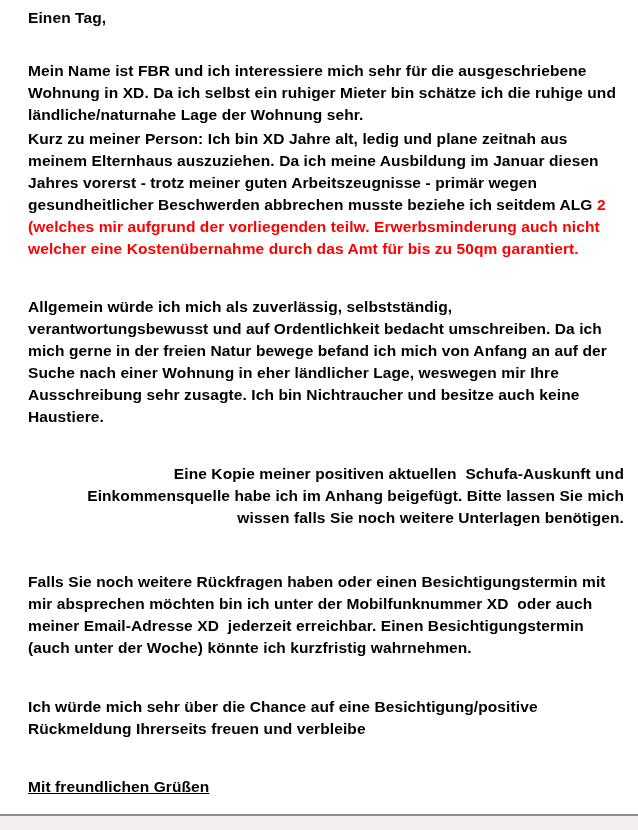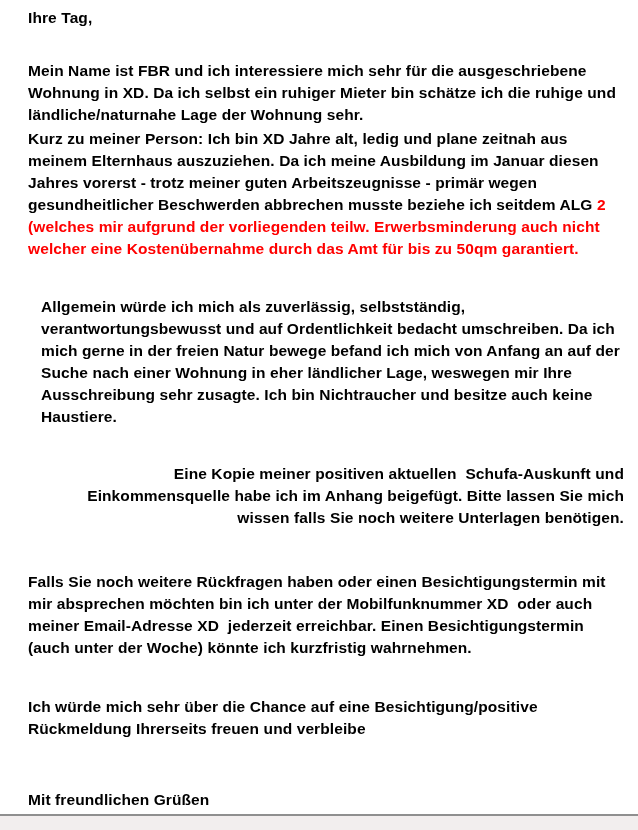--- a/index.html
+++ b/index.html
@@ -45,36 +45,36 @@
     background: var(--bar-bg, #f2eeee);
     border-top: 2px solid var(--bar-border, #8f8f8f);
   }
 </style>
 </head>
 <body>
 
 <div class="document">
   <div id="letter-body">
       <div class="paragraph" style="margin-top: 0px;">
-        <div class="line"><span class="seg-black">Ihre Tag,</span></div>
+        <div class="line"><span class="seg-black">Einen Tag,</span></div>
       </div>
       <div class="paragraph" style="margin-top: 31px;">
         <div class="line"><span class="seg-black">Mein Name ist FBR und ich interessiere mich sehr für die ausgeschriebene</span></div>
         <div class="line"><span class="seg-black">Wohnung in XD. Da ich selbst ein ruhiger Mieter bin schätze ich die ruhige und</span></div>
         <div class="line"><span class="seg-black">ländliche/naturnahe Lage der Wohnung sehr.</span></div>
       </div>
       <div class="paragraph" style="margin-top: 2px;">
         <div class="line"><span class="seg-black">Kurz zu meiner Person: Ich bin XD Jahre alt, ledig und plane zeitnah aus</span></div>
         <div class="line"><span class="seg-black">meinem Elternhaus auszuziehen. Da ich meine Ausbildung im Januar diesen</span></div>
         <div class="line"><span class="seg-black">Jahres vorerst - trotz meiner guten Arbeitszeugnisse - primär wegen</span></div>
         <div class="line"><span class="seg-black">gesundheitlicher Beschwerden abbrechen musste beziehe ich seitdem ALG </span><span class="seg-red">2</span></div>
         <div class="line"><span class="seg-red">(welches mir aufgrund der vorliegenden teilw. Erwerbsminderung auch nicht</span></div>
         <div class="line"><span class="seg-red">welcher eine Kostenübernahme durch das Amt für bis zu 50qm garantiert.</span></div>
       </div>
-      <div class="paragraph" style="margin-top: 36px; margin-left: 13px;">
+      <div class="paragraph" style="margin-top: 36px;">
         <div class="line"><span class="seg-black">Allgemein würde ich mich als zuverlässig, selbstständig,</span></div>
         <div class="line"><span class="seg-black">verantwortungsbewusst und auf Ordentlichkeit bedacht umschreiben. Da ich</span></div>
         <div class="line"><span class="seg-black">mich gerne in der freien Natur bewege befand ich mich von Anfang an auf der</span></div>
         <div class="line"><span class="seg-black">Suche nach einer Wohnung in eher ländlicher Lage, weswegen mir Ihre</span></div>
         <div class="line"><span class="seg-black">Ausschreibung sehr zusagte. Ich bin Nichtraucher und besitze auch keine</span></div>
         <div class="line"><span class="seg-black">Haustiere.</span></div>
       </div>
       <div class="paragraph" style="margin-top: 35px; text-align: right;">
         <div class="line"><span class="seg-black">Eine Kopie meiner positiven aktuellen  Schufa-Auskunft und</span></div>
         <div class="line"><span class="seg-black">Einkommensquelle habe ich im Anhang beigefügt. Bitte lassen Sie mich</span></div>
@@ -83,19 +83,19 @@
       <div class="paragraph" style="margin-top: 42px;">
         <div class="line"><span class="seg-black">Falls Sie noch weitere Rückfragen haben oder einen Besichtigungstermin mit</span></div>
         <div class="line"><span class="seg-black">mir absprechen möchten bin ich unter der Mobilfunknummer XD  oder auch</span></div>
         <div class="line"><span class="seg-black">meiner Email-Adresse XD  jederzeit erreichbar. Einen Besichtigungstermin</span></div>
         <div class="line"><span class="seg-black">(auch unter der Woche) könnte ich kurzfristig wahrnehmen.</span></div>
       </div>
       <div class="paragraph" style="margin-top: 37px;">
         <div class="line"><span class="seg-black">Ich würde mich sehr über die Chance auf eine Besichtigung/positive</span></div>
         <div class="line"><span class="seg-black">Rückmeldung Ihrerseits freuen und verbleibe</span></div>
       </div>
-      <div class="paragraph" style="margin-top: 49px;">
+      <div class="paragraph" style="margin-top: 36px; text-decoration: underline;">
         <div class="line"><span class="seg-black">Mit freundlichen Grüßen</span></div>
       </div>
     </div>
 </div>
 
 <div class="bottom-bar"></div>
 
 </body></html>

